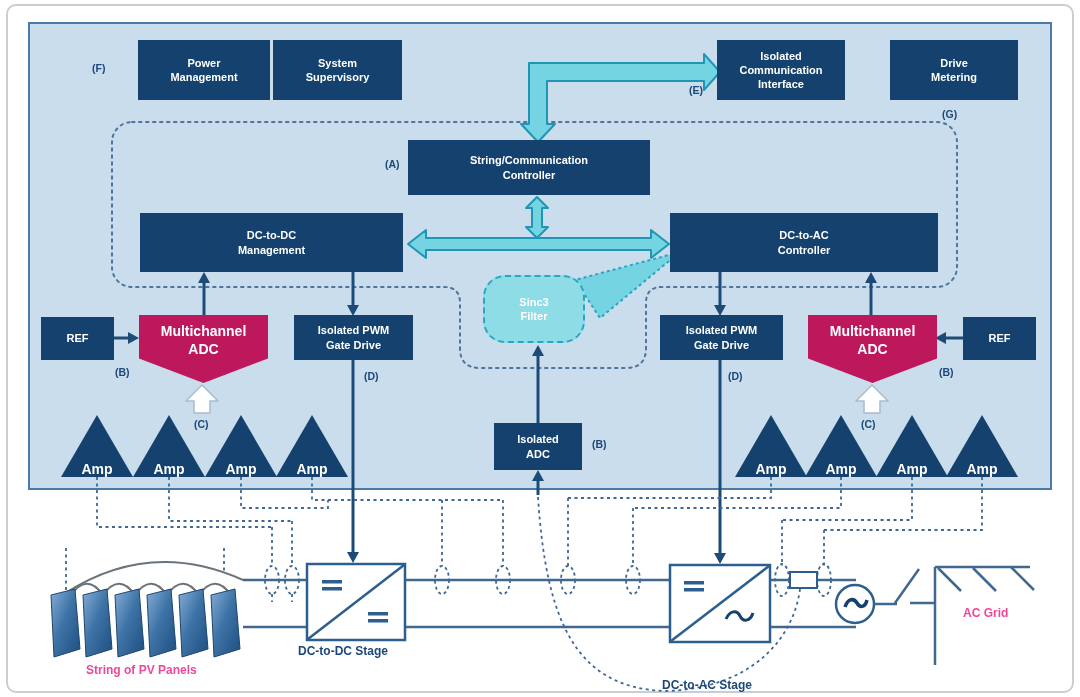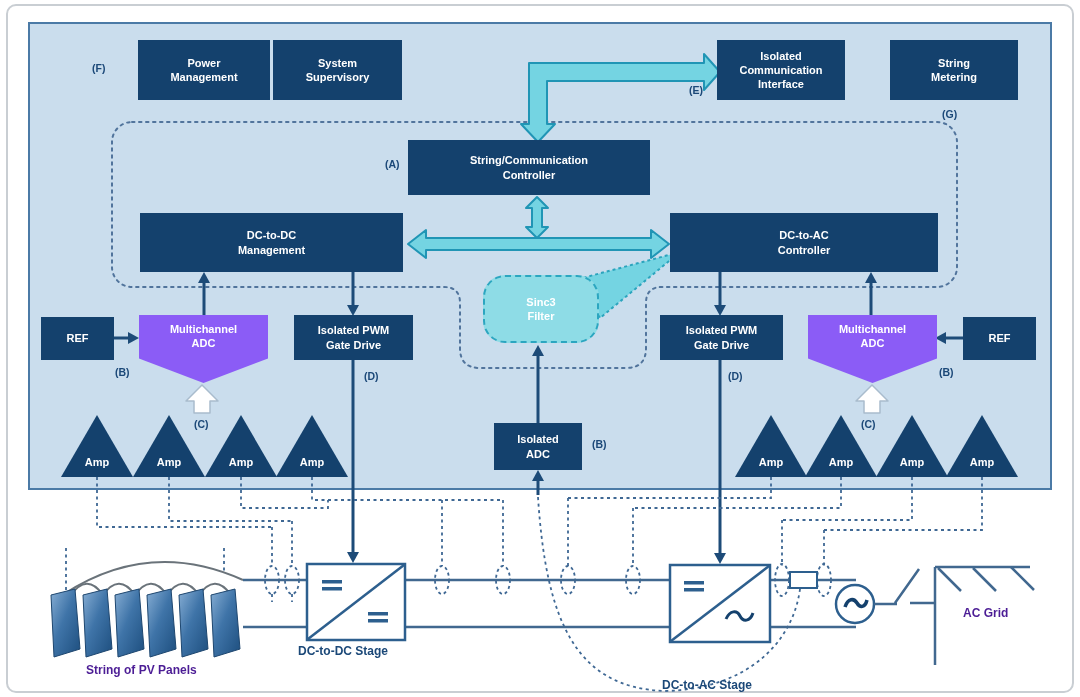--- a/index.html
+++ b/index.html
@@ -4,34 +4,34 @@
 <style>
   html,body{margin:0;padding:0;background:#ffffff;}
   .figure{position:relative;width:1080px;height:697px;background:#ffffff;overflow:hidden;
           font-family:"Liberation Sans","DejaVu Sans",sans-serif;}
   .frame{position:absolute;left:6px;top:4px;right:6px;bottom:4px;border:2px solid #c9ced3;border-radius:10px;}
   .panel{position:absolute;left:28px;top:22px;width:1024px;height:468px;background:#cadded;border:2px solid #4b7aa6;box-sizing:border-box;}
   svg.layer{position:absolute;left:0;top:0;width:1080px;height:697px;}
   .box{position:absolute;box-sizing:border-box;background:#14416d;color:#ffffff;font-weight:bold;
        font-size:11px;line-height:1.3;display:flex;align-items:center;justify-content:center;
        text-align:center;white-space:pre-line;}
-  .pent{position:absolute;box-sizing:border-box;background:#8b5cf6;color:#ffffff;font-weight:bold;
-        font-size:11px;line-height:1.3;display:flex;align-items:flex-start;justify-content:center;
+  .pent{position:absolute;box-sizing:border-box;background:#be185d;color:#ffffff;font-weight:bold;
+        font-size:14px;line-height:1.3;display:flex;align-items:flex-start;justify-content:center;
         text-align:center;white-space:pre-line;padding-top:7px;
         clip-path:polygon(0 0,100% 0,100% 64%,50% 100%,0 64%);}
   .amp{position:absolute;width:72px;height:62px;background:#14416d;color:#ffffff;font-weight:bold;
-       font-size:11px;display:flex;align-items:flex-end;justify-content:center;padding-bottom:9px;
+       font-size:14px;display:flex;align-items:flex-end;justify-content:center;padding-bottom:0;
        box-sizing:border-box;clip-path:polygon(50% 0,100% 100%,0 100%);}
-  .sinc3{position:absolute;left:483px;top:275px;width:116px;height:68px;box-sizing:border-box;
+  .sinc3{position:absolute;left:483px;top:275px;width:102px;height:68px;box-sizing:border-box;
          background:#8edce6;border:2.5px dashed #2ca6c0;border-radius:22px;color:#ffffff;
          font-weight:bold;font-size:11px;line-height:1.3;display:flex;align-items:center;
          justify-content:center;text-align:center;white-space:pre-line;}
   .tag{position:absolute;color:#1b4878;font-weight:bold;font-size:10.5px;}
   .slabel{position:absolute;color:#1b4878;font-weight:bold;font-size:12px;}
-  .rlabel{position:absolute;color:#4c1d95;font-weight:bold;font-size:12px;}
+  .rlabel{position:absolute;color:#ec4899;font-weight:bold;font-size:12px;}
 </style>
 </head>
 <body>
 
 <div class="figure">
   <div class="frame"></div>
   <div class="panel"></div>
 
   <svg class="layer" viewBox="0 0 1080 697">
     <defs>
@@ -163,21 +163,21 @@
     </g>
   </svg>
 
   <div class="box" style="left:273px;top:40px;width:129px;height:60px;">System
 Supervisory</div>
   <div class="box" style="left:138px;top:40px;width:132px;height:60px;">Power
 Management</div>
   <div class="box" style="left:717px;top:40px;width:128px;height:60px;">Isolated
 Communication
 Interface</div>
-  <div class="box" style="left:890px;top:40px;width:128px;height:60px;">String
+  <div class="box" style="left:890px;top:40px;width:128px;height:60px;">Drive
 Metering</div>
 
   <div class="box" style="left:408px;top:140px;width:242px;height:55px;">String/Communication
 Controller</div>
   <div class="box" style="left:140px;top:213px;width:263px;height:59px;">DC-to-DC
 Management</div>
   <div class="box" style="left:670px;top:213px;width:268px;height:59px;">DC-to-AC
 Controller</div>
 
   <div class="sinc3">Sinc3

